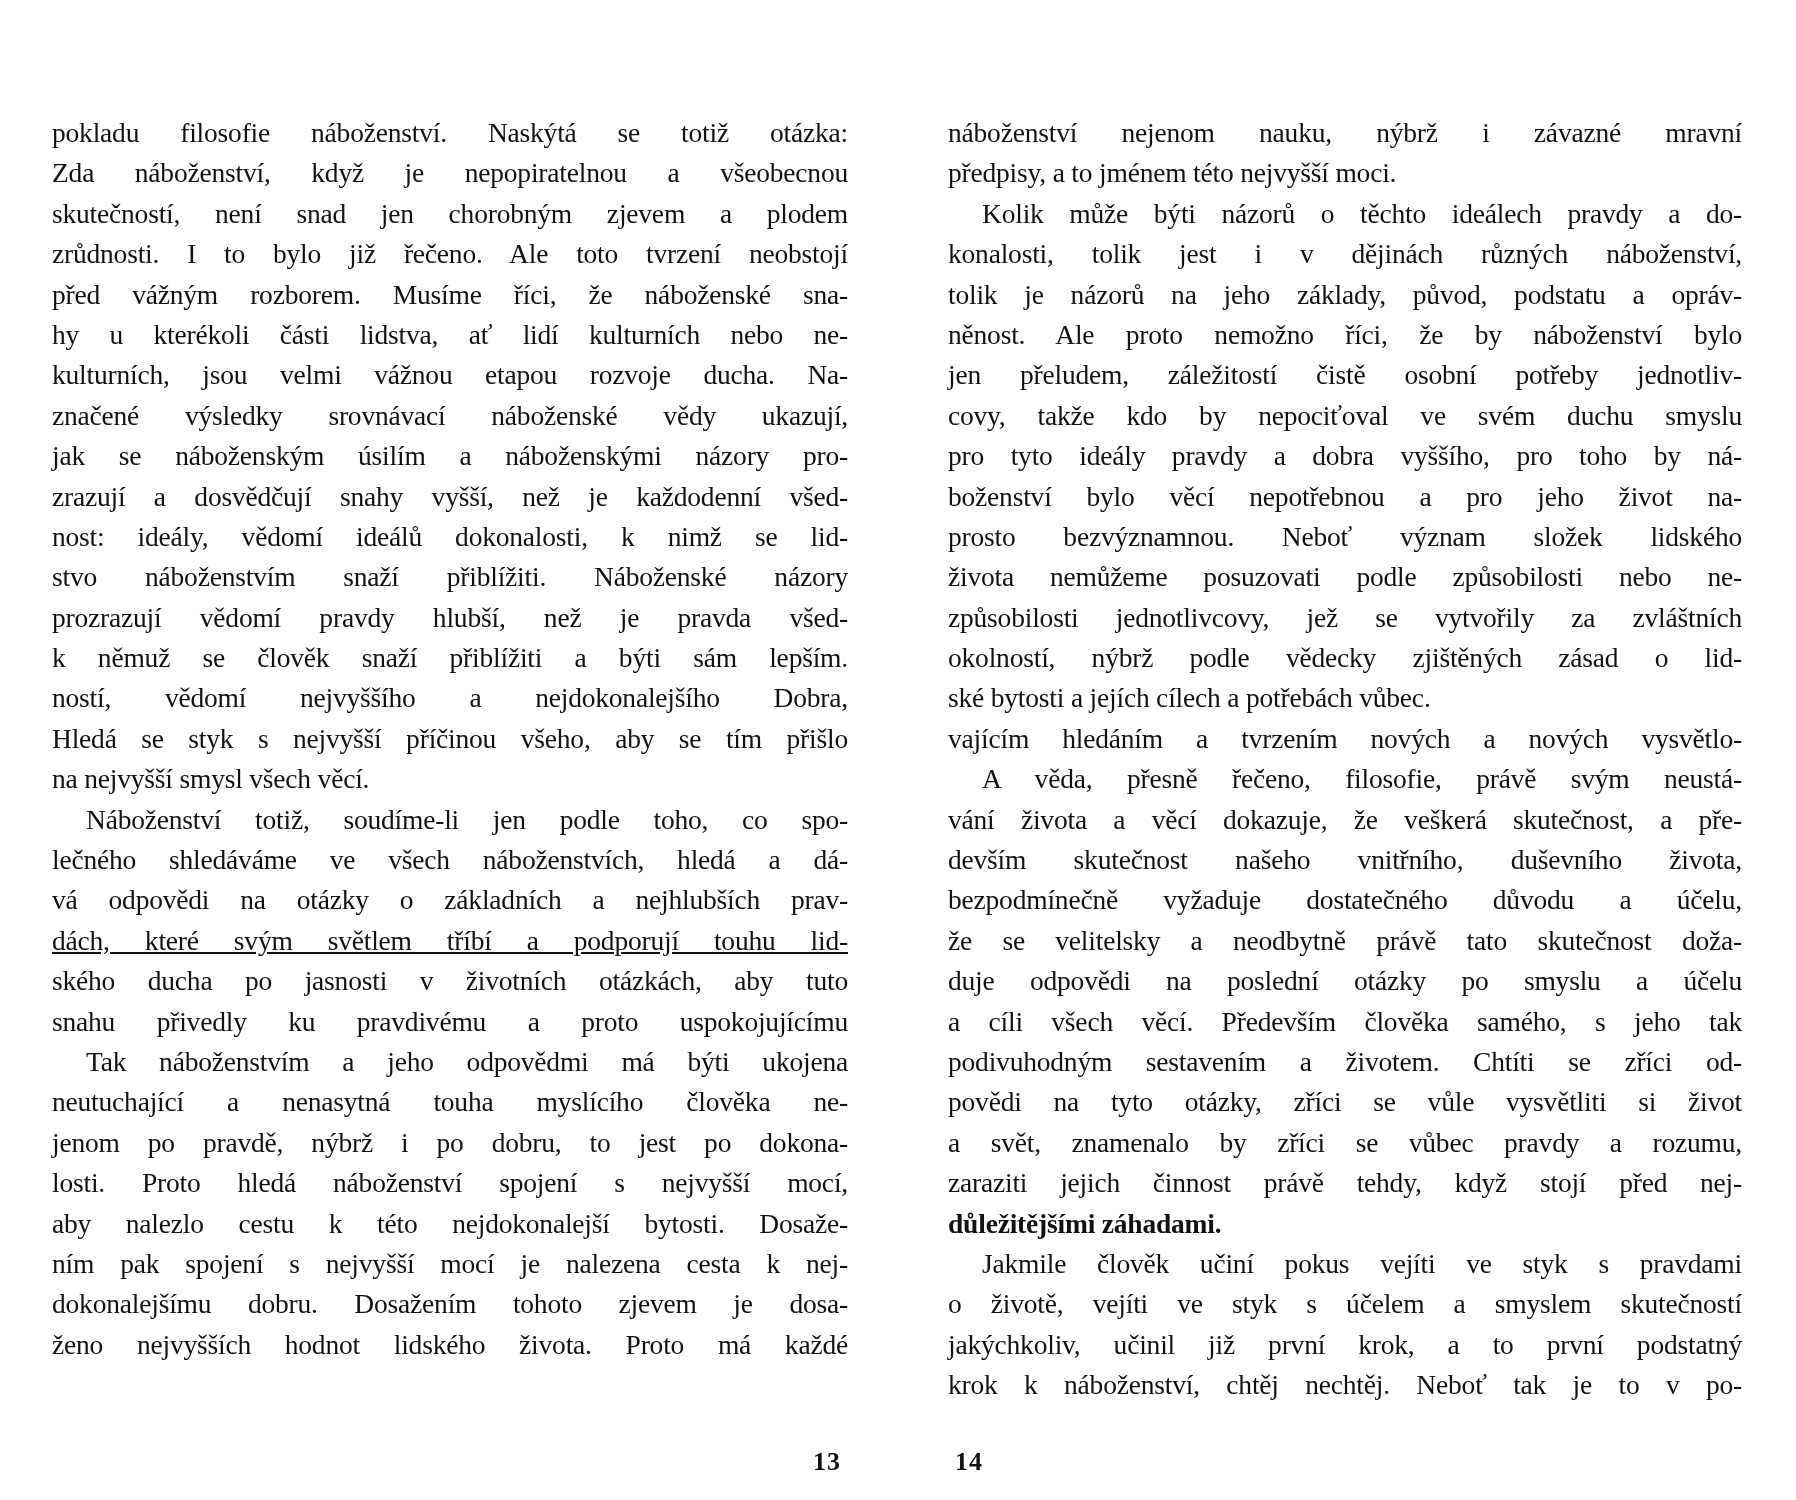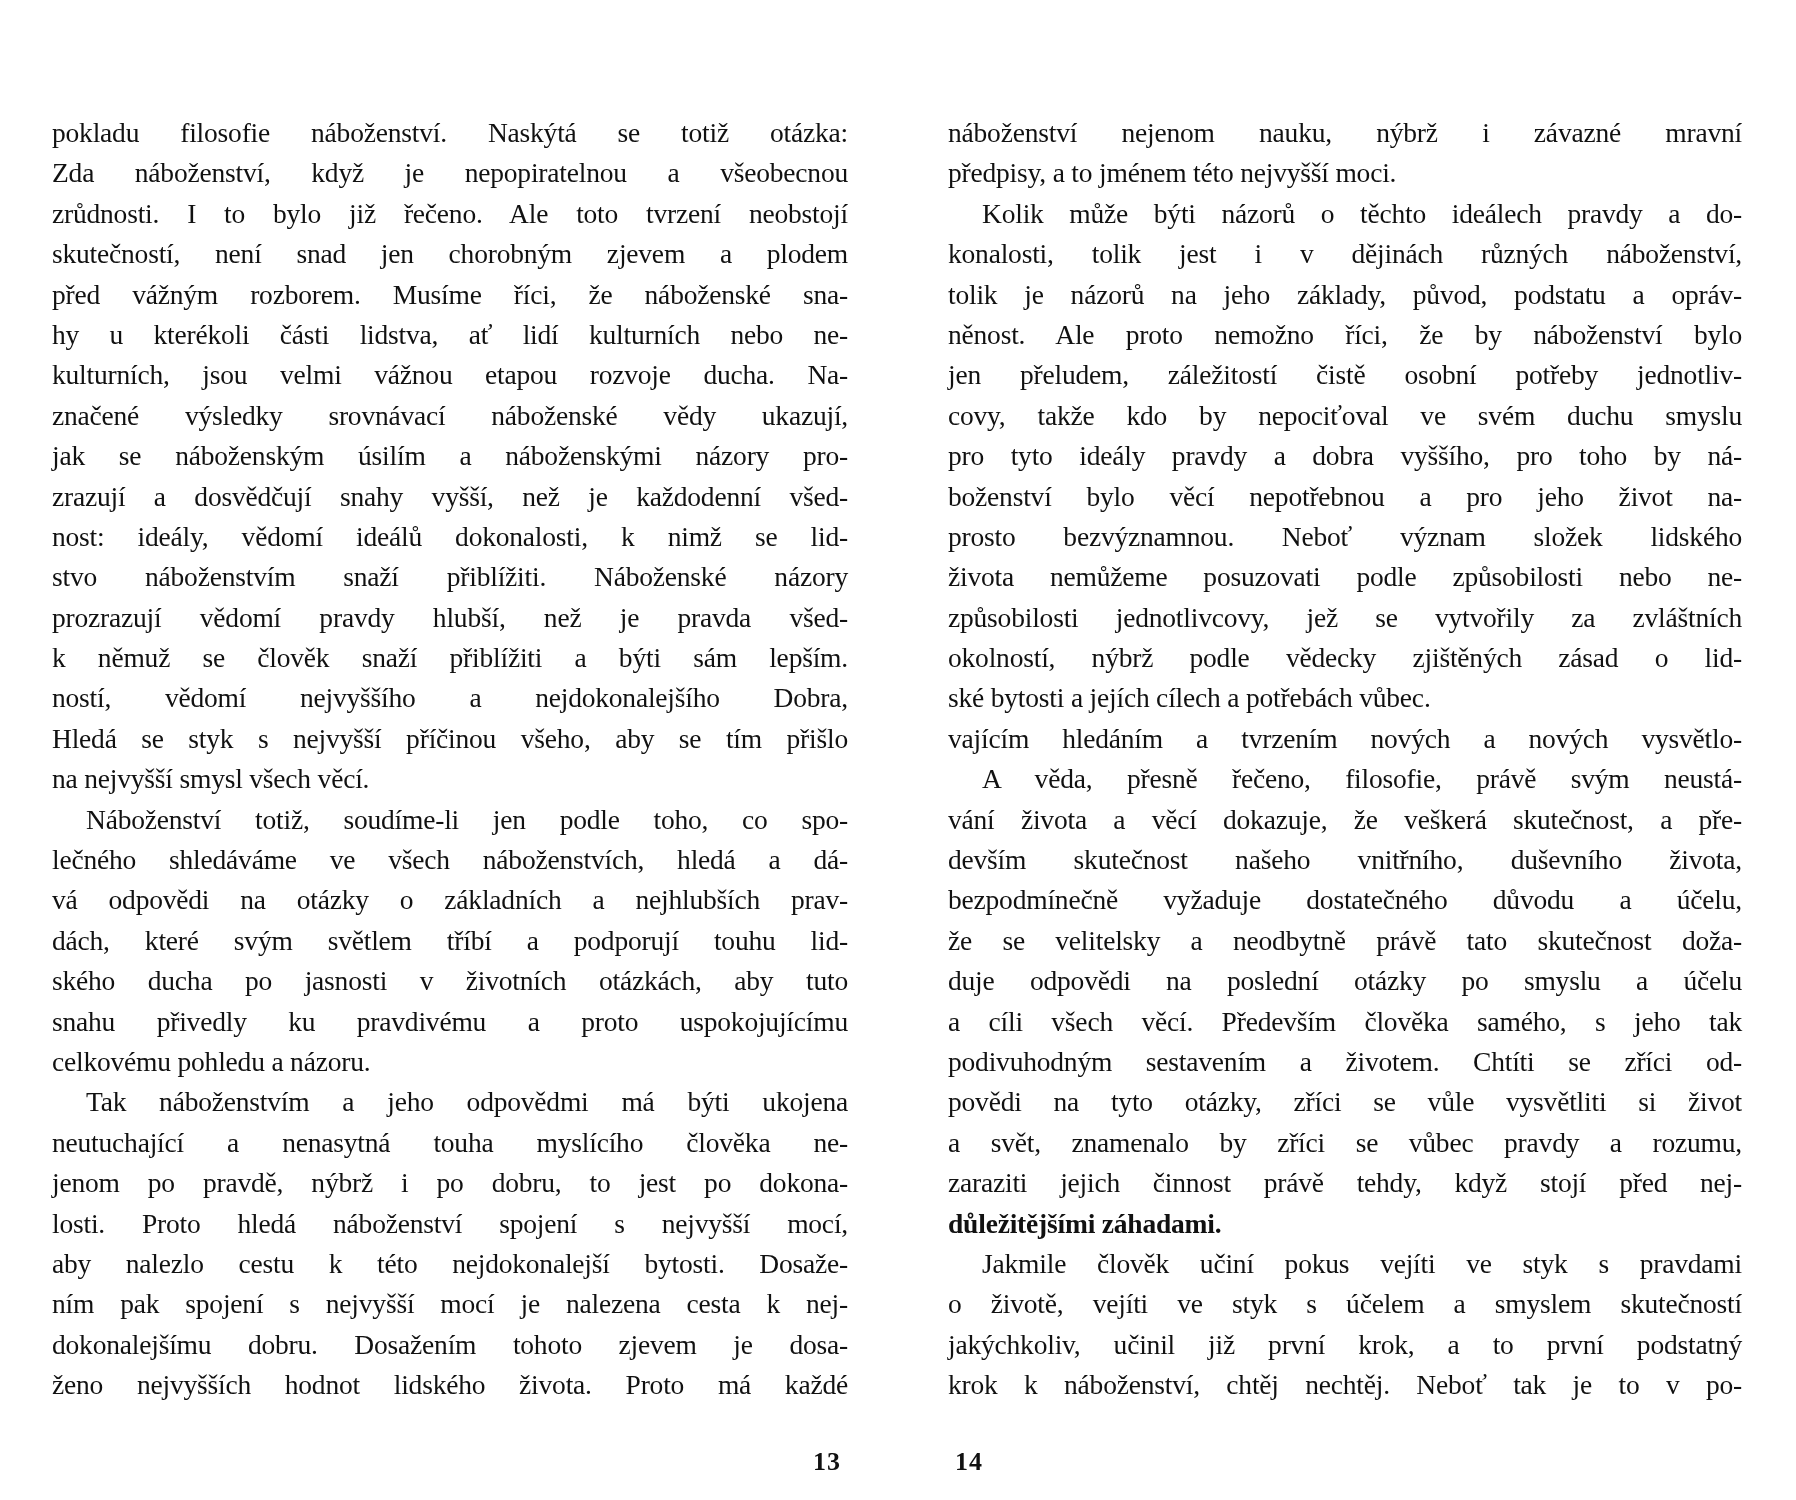--- a/index.html
+++ b/index.html
@@ -59,42 +59,41 @@
   .page-right .page-number { left: 57px; }
 </style>
 </head>
 <body>
 
 <div class="spread">
   <div class="page page-left">
     <div class="column" id="left-column">
         <div class="line" style="white-space: nowrap;">pokladu filosofie náboženství. Naskýtá se totiž otázka:</div>
         <div class="line" style="white-space: nowrap;">Zda náboženství, když je nepopiratelnou a všeobecnou</div>
+        <div class="line" style="white-space: nowrap;">skutečností, není snad jen chorobným zjevem a plodem</div>
         <div class="line" style="white-space: nowrap;">zrůdnosti. I to bylo již řečeno. Ale toto tvrzení neobstojí</div>
-        <div class="line" style="white-space: nowrap;">skutečností, není snad jen chorobným zjevem a plodem</div>
         <div class="line" style="white-space: nowrap;">před vážným rozborem. Musíme říci, že náboženské sna-</div>
         <div class="line" style="white-space: nowrap;">hy u kterékoli části lidstva, ať lidí kulturních nebo ne-</div>
         <div class="line" style="white-space: nowrap;">kulturních, jsou velmi vážnou etapou rozvoje ducha. Na-</div>
         <div class="line" style="white-space: nowrap;">značené výsledky srovnávací náboženské vědy ukazují,</div>
         <div class="line" style="white-space: nowrap;">jak se náboženským úsilím a náboženskými názory pro-</div>
         <div class="line" style="white-space: nowrap;">zrazují a dosvědčují snahy vyšší, než je každodenní všed-</div>
         <div class="line" style="white-space: nowrap;">nost: ideály, vědomí ideálů dokonalosti, k nimž se lid-</div>
         <div class="line" style="white-space: nowrap;">stvo náboženstvím snaží přiblížiti. Náboženské názory</div>
         <div class="line" style="white-space: nowrap;">prozrazují vědomí pravdy hlubší, než je pravda všed-</div>
         <div class="line" style="white-space: nowrap;">k němuž se člověk snaží přiblížiti a býti sám lepším.</div>
         <div class="line" style="white-space: nowrap;">ností, vědomí nejvyššího a nejdokonalejšího Dobra,</div>
         <div class="line" style="white-space: nowrap;">Hledá se styk s nejvyšší příčinou všeho, aby se tím přišlo</div>
         <div class="line last" style="white-space: nowrap;">na nejvyšší smysl všech věcí.</div>
         <div class="line indent" style="white-space: nowrap;">Náboženství totiž, soudíme-li jen podle toho, co spo-</div>
         <div class="line" style="white-space: nowrap;">lečného shledáváme ve všech náboženstvích, hledá a dá-</div>
         <div class="line" style="white-space: nowrap;">vá odpovědi na otázky o základních a nejhlubších prav-</div>
-        <div class="line" style="white-space: nowrap;">dách, které svým světlem tříbí a podporují touhu lid-</div>
+        <div class="line" style="white-space: nowrap; text-decoration: underline;">dách, které svým světlem tříbí a podporují touhu lid-</div>
         <div class="line" style="white-space: nowrap;">ského ducha po jasnosti v životních otázkách, aby tuto</div>
         <div class="line" style="white-space: nowrap;">snahu přivedly ku pravdivému a proto uspokojujícímu</div>
-        <div class="line last" style="white-space: nowrap;">celkovému pohledu a názoru.</div>
         <div class="line indent" style="white-space: nowrap;">Tak náboženstvím a jeho odpovědmi má býti ukojena</div>
         <div class="line" style="white-space: nowrap;">neutuchající a nenasytná touha myslícího člověka ne-</div>
         <div class="line" style="white-space: nowrap;">jenom po pravdě, nýbrž i po dobru, to jest po dokona-</div>
         <div class="line" style="white-space: nowrap;">losti. Proto hledá náboženství spojení s nejvyšší mocí,</div>
         <div class="line" style="white-space: nowrap;">aby nalezlo cestu k této nejdokonalejší bytosti. Dosaže-</div>
         <div class="line" style="white-space: nowrap;">ním pak spojení s nejvyšší mocí je nalezena cesta k nej-</div>
         <div class="line" style="white-space: nowrap;">dokonalejšímu dobru. Dosažením tohoto zjevem je dosa-</div>
         <div class="line" style="white-space: nowrap;">ženo nejvyšších hodnot lidského života. Proto má každé</div>
       </div>
     <div class="page-number">13</div>

